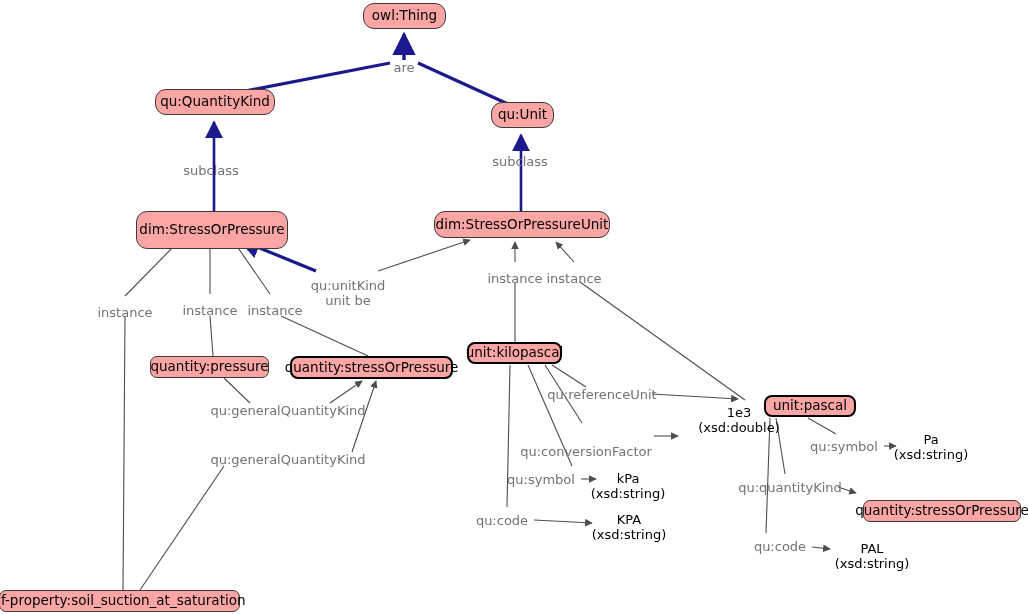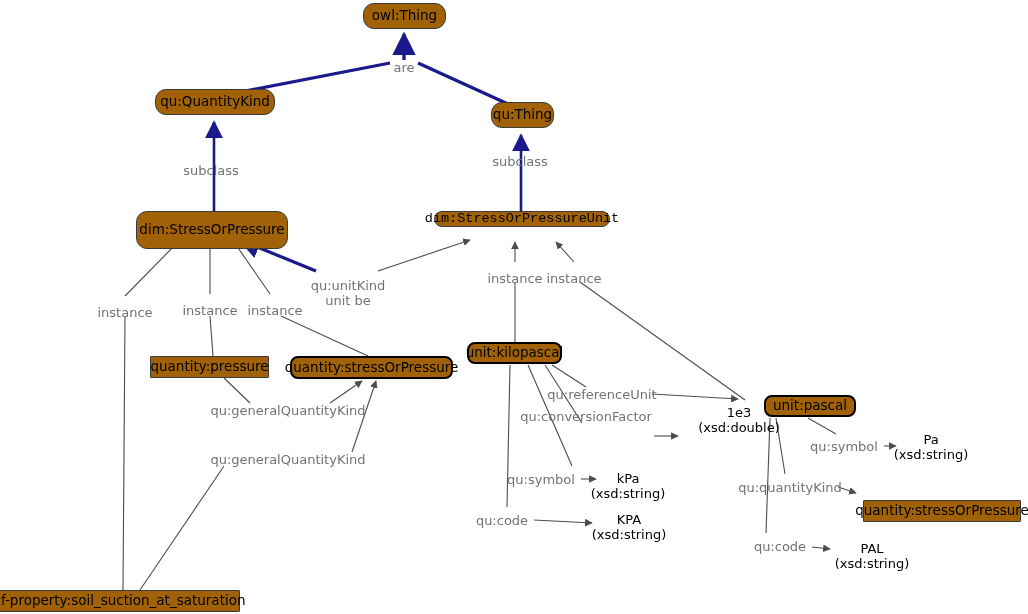--- a/index.html
+++ b/index.html
@@ -23,37 +23,37 @@
   svg#edges {
     position: absolute;
     left: 0;
     top: 0;
     width: 1028px;
     height: 614px;
   }
   .node {
     position: absolute;
     box-sizing: border-box;
-    background: #a16207;
+    background: #fca5a5;
     color: #000000;
     font-size: 13.5px;
     line-height: 1;
     display: flex;
     align-items: center;
     justify-content: center;
     white-space: nowrap;
     z-index: 3;
   }
   .node.cls {
     border: 1.4px solid #3b3b3b;
     border-radius: 11px;
   }
   .node.inst {
     border: 1.4px solid #3b3b3b;
-    border-radius: 1px;
+    border-radius: 7px;
   }
   .node.inst-thick {
     border: 2.6px solid #000000;
     border-radius: 8px;
   }
   .edge-label {
     position: absolute;
     font-size: 13px;
     color: #737373;
     white-space: nowrap;
@@ -168,28 +168,28 @@
 
   <div class="node cls" style="left:363px; top:3px; width:83px; height:26px;">
     <span>owl:Thing</span>
   </div>
 
   <div class="node cls" style="left:155px; top:89px; width:120px; height:26px;">
     <span>qu:QuantityKind</span>
   </div>
 
   <div class="node cls" style="left:491px; top:102px; width:63px; height:26px;">
-    <span>qu:Thing</span>
+    <span>qu:Unit</span>
   </div>
 
   <div class="node cls" style="left:136px; top:211px; width:152px; height:38px;">
     <span>dim:StressOrPressure</span>
   </div>
 
-  <div class="node cls" style="left:434px; top:211px; width:176px; height:16px;font-family:Liberation Mono, monospace;">
+  <div class="node cls" style="left:434px; top:211px; width:176px; height:27px;">
     <span>dim:StressOrPressureUnit</span>
   </div>
 
   <div class="node inst" style="left:150px; top:356px; width:119px; height:22px;">
     <span>quantity:pressure</span>
   </div>
 
   <div class="node inst-thick" style="left:290px; top:356px; width:163px; height:23px;">
     <span>quantity:stressOrPressure</span>
   </div>
@@ -252,21 +252,21 @@
   </div>
 
   <div class="edge-label center" style="left:288px; top:452px;">
     <span>qu:generalQuantityKind</span>
   </div>
 
   <div class="edge-label center" style="left:602px; top:387px;">
     <span>qu:referenceUnit</span>
   </div>
 
-  <div class="edge-label center" style="left:586px; top:409px;">
+  <div class="edge-label center" style="left:586px; top:444px;">
     <span>qu:conversionFactor</span>
   </div>
 
   <div class="edge-label center" style="left:541px; top:472px;">
     <span>qu:symbol</span>
   </div>
 
   <div class="edge-label center" style="left:502px; top:513px;">
     <span>qu:code</span>
   </div>

